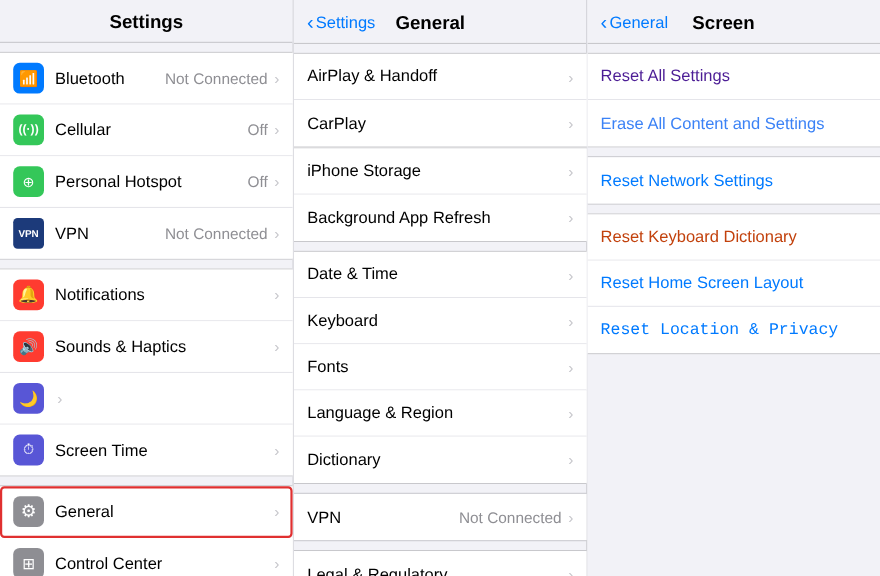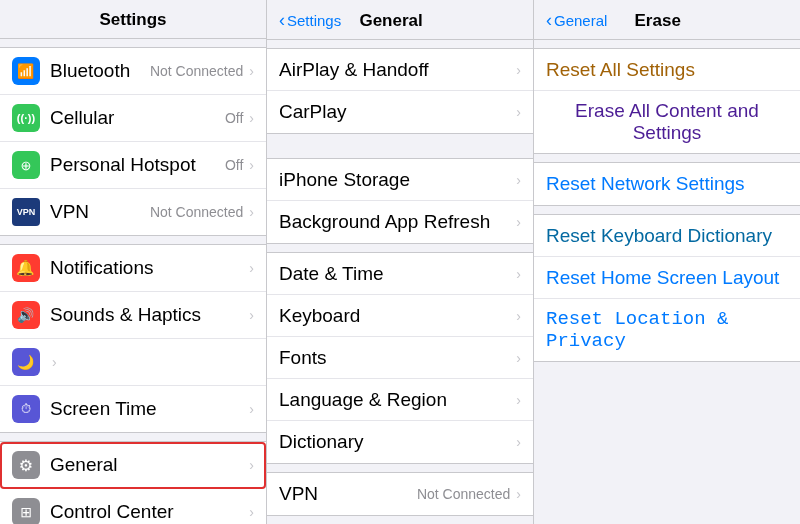--- a/index.html
+++ b/index.html
@@ -96,21 +96,21 @@
       border-radius: 6px;
       margin-right: 10px;
       display: flex;
       align-items: center;
       justify-content: center;
       flex-shrink: 0;
       font-size: 16px;
     }
     .list-item-label {
       flex: 1;
-      font-size: 19px;
+      font-size: 15px;
       color: #000;
     }
     .list-item-value {
       font-size: 14px;
       color: #8e8e93;
       margin-right: 4px;
     }
     .chevron {
       color: #c7c7cc;
       font-size: 14px;
@@ -233,21 +233,21 @@
       <div class="list-item">
         <span class="list-item-label">AirPlay &amp; Handoff</span>
         <span class="chevron">›</span>
       </div>
       <div class="list-item" style="border-bottom:none;">
         <span class="list-item-label">CarPlay</span>
         <span class="chevron">›</span>
       </div>
     </div>
 
-    <div class="list-section" style="margin-top:24px;">
+    <div class="list-section" style="margin-top:0;">
       <div class="list-item">
         <span class="list-item-label">iPhone Storage</span>
         <span class="chevron">›</span>
       </div>
       <div class="list-item" style="border-bottom:none;">
         <span class="list-item-label">Background App Refresh</span>
         <span class="chevron">›</span>
       </div>
     </div>
 
@@ -291,43 +291,43 @@
 
   </div>
 </div>
 
 <div class="column col-right">
   <div class="col-header-nav">
     <div class="back-btn">
       <span style="font-size:18px; color:#007aff;">‹</span>
       <span style="color:#007aff; font-size:15px;">General</span>
     </div>
-    <span class="title">Erase</span>
+    <span class="title">Screen</span>
     <div style="width:80px;"></div>
   </div>
   <div class="scrollable">
 
     <div class="list-section" style="margin-top:8px;">
       <div class="list-item">
-        <span class="list-item-label" style="color:#a16207;">Reset All Settings</span>
-      </div>
-      <div class="list-item" style="border-bottom:none;">
-        <span class="list-item-label" style="color:#4c1d95;text-align:center;">Erase All Content and Settings</span>
+        <span class="list-item-label" style="color:#4c1d95;">Reset All Settings</span>
+      </div>
+      <div class="list-item" style="border-bottom:none;">
+        <span class="list-item-label" style="color:#3b82f6;">Erase All Content and Settings</span>
       </div>
     </div>
 
     <div class="list-section" style="margin-top:8px;">
       <div class="list-item" style="border-bottom:none;align-items:center;">
         <span class="list-item-label" style="color:#007aff;">Reset Network Settings</span>
       </div>
     </div>
 
     <div class="list-section" style="margin-top:8px;">
       <div class="list-item">
-        <span class="list-item-label" style="color:#0369a1;">Reset Keyboard Dictionary</span>
+        <span class="list-item-label" style="color:#c2410c;">Reset Keyboard Dictionary</span>
       </div>
       <div class="list-item">
         <span class="list-item-label" style="color:#007aff;">Reset Home Screen Layout</span>
       </div>
       <div class="list-item" style="border-bottom:none;font-family:Liberation Mono, monospace;">
         <span class="list-item-label" style="color:#007aff;">Reset Location &amp; Privacy</span>
       </div>
     </div>
   </div>
 </div>

